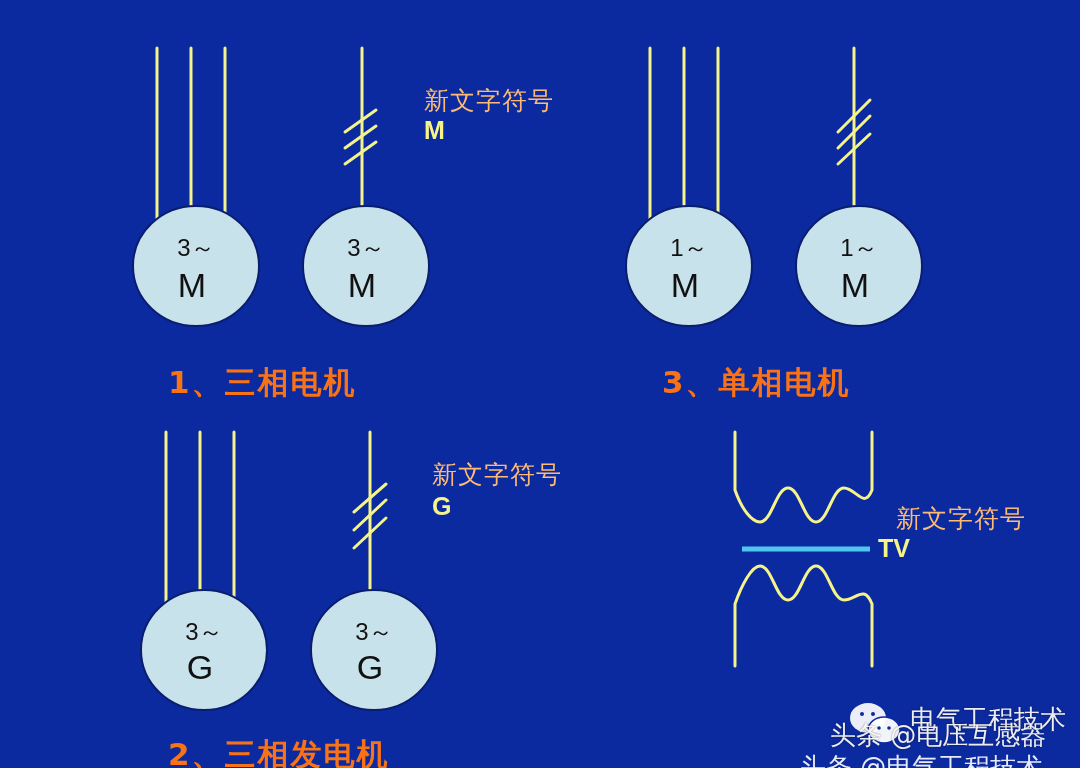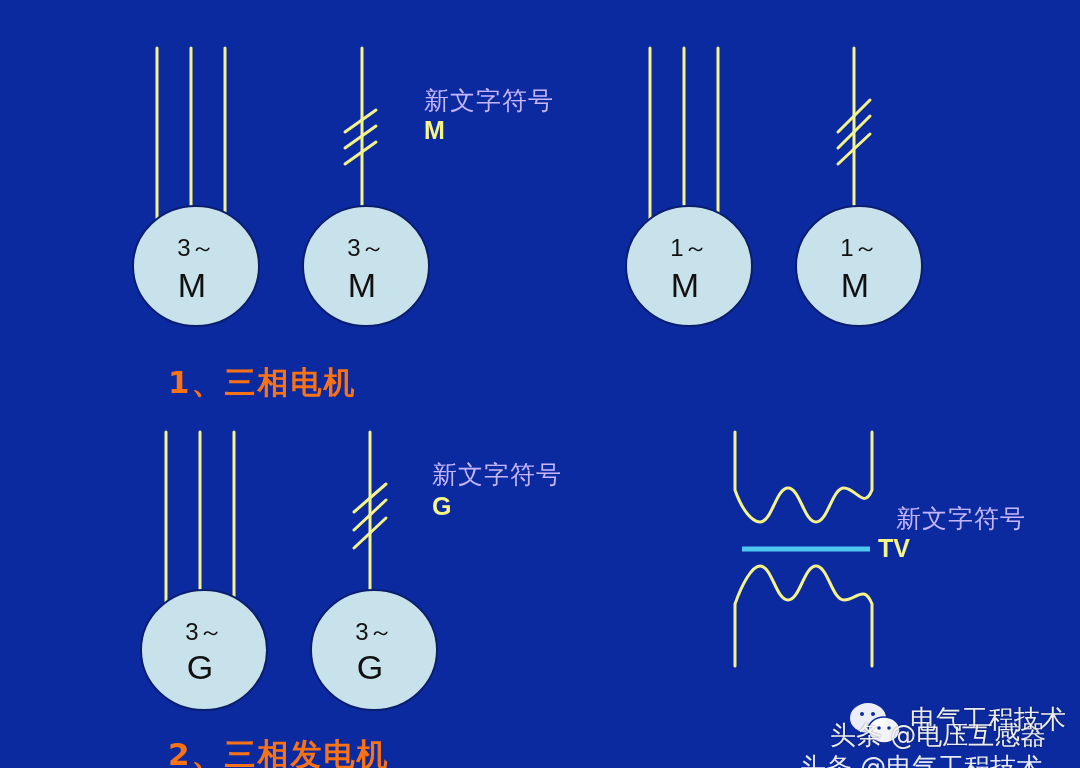--- a/index.html
+++ b/index.html
@@ -6,21 +6,21 @@
   body {
     width: 1080px; height: 768px; overflow: hidden;
     background: #0c2aa0;
     font-family: "DejaVu Sans", "Liberation Sans", sans-serif;
     position: relative;
   }
   .canvas { position: absolute; left: 0; top: 0; width: 1080px; height: 768px; }
   svg { position: absolute; left: 0; top: 0; }
   .txt { position: absolute; white-space: nowrap; }
   .label-cn {
-    color: #c4b5fd; font-size: 25px; letter-spacing: 1px;
+    color: #fdba74; font-size: 25px; letter-spacing: 1px;
   }
   .label-code {
     color: #f4f48a; font-size: 25px; font-weight: bold;
     font-family: "Liberation Sans", sans-serif;
   }
   .caption {
     color: #f97316; font-size: 31px; font-weight: bold; letter-spacing: 2px;
   }
   .circle-top {
     color: #111; font-size: 24px; font-family: "Liberation Sans", sans-serif;
@@ -110,20 +110,21 @@
   <div class="txt circle-top" style="left:336px; top:232px;">3～</div>
   <div class="txt circle-letter" style="left:332px; top:266px;">M</div>
   <div class="txt label-cn" style="left:424px; top:84px;">新文字符号</div>
   <div class="txt label-code" style="left:424px; top:116px;">M</div>
   <div class="txt caption" style="left:168px; top:362px;">1、三相电机</div>
 
   <div class="txt circle-top" style="left:659px; top:232px;">1～</div>
   <div class="txt circle-letter" style="left:655px; top:266px;">M</div>
   <div class="txt circle-top" style="left:829px; top:232px;">1～</div>
   <div class="txt circle-letter" style="left:825px; top:266px;">M</div>
+  <div class="txt caption" style="left:662px; top:362px;">3、单相电机</div>
 
   <div class="txt circle-top" style="left:174px; top:616px;">3～</div>
   <div class="txt circle-letter" style="left:170px; top:648px;">G</div>
   <div class="txt circle-top" style="left:344px; top:616px;">3～</div>
   <div class="txt circle-letter" style="left:340px; top:648px;">G</div>
   <div class="txt label-cn" style="left:432px; top:458px;">新文字符号</div>
   <div class="txt label-code" style="left:432px; top:492px;">G</div>
   <div class="txt caption" style="left:168px; top:734px;">2、三相发电机</div>
 
   <div class="txt label-cn" style="left:896px; top:502px;">新文字符号</div>

